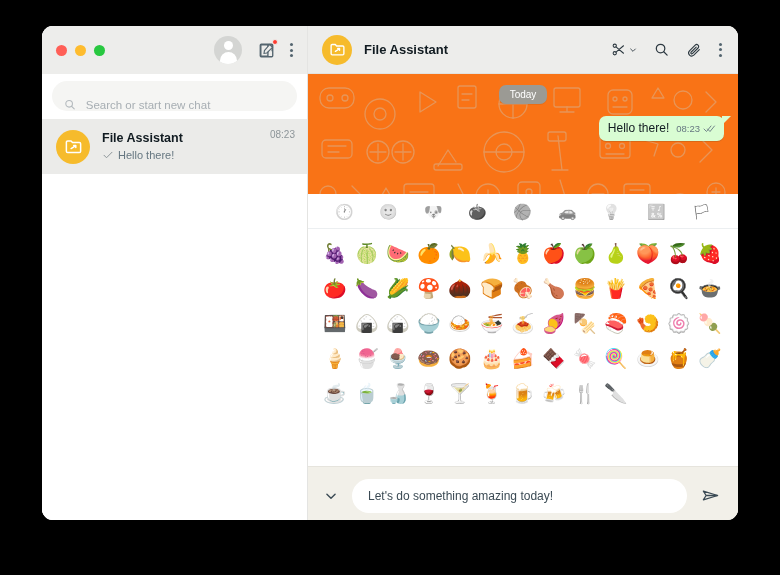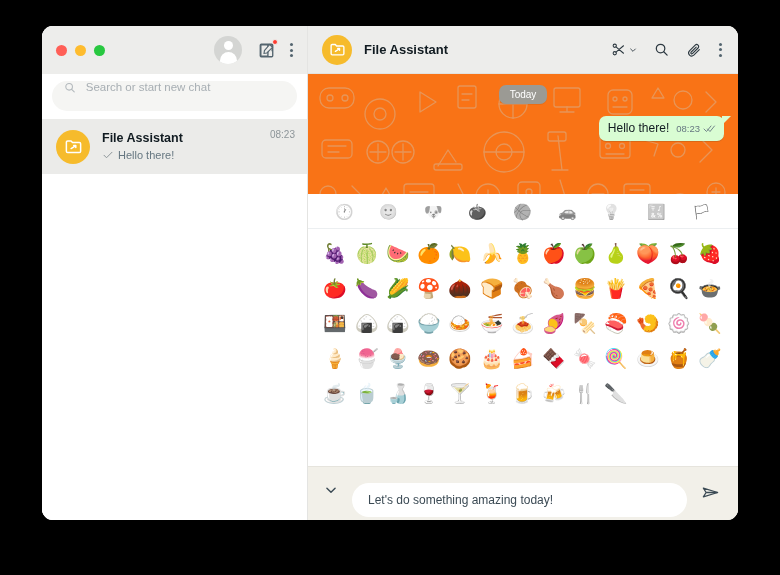--- a/index.html
+++ b/index.html
@@ -87,21 +87,21 @@
   
   .search-wrap {
     padding: 7px 10px 8px 10px;
     background: #ffffff;
     flex-shrink: 0;
   }
   .search-box {
     height: 30px;
     background: #f5f5f3;
     border-radius: 16px;
-    display: flex; align-items: flex-start;
+    display: flex; align-items: flex-end;
     padding: 0 12px;
     gap: 10px;
   }
   .search-input {
     border: none; background: transparent; outline: none;
     font-family: "Liberation Sans", sans-serif;
     font-size: 11.5px; color: #3b4a54;
     width: 100%;
   }
   .search-input::placeholder { color: #a7aeb3; }
@@ -260,23 +260,23 @@
     line-height: 33px;
     text-align: center;
     cursor: pointer;
     user-select: none;
   }
 
   
   .composer {
     height: 54px;
     background: #f2f0e9;
-    display: flex; align-items: flex-start;
+    display: flex; align-items: center;
     gap: 14px;
-    padding: 16px 18px 0 16px;
+    padding: 4px 18px 0 16px;
     flex-shrink: 0;
     border-top: 1px solid #e6e4dd;
   }
   .composer-input {
     flex: 1;
     height: 34px;
     background: #ffffff;
     border-radius: 18px;
     border: none; outline: none;
     padding: 0 16px;

